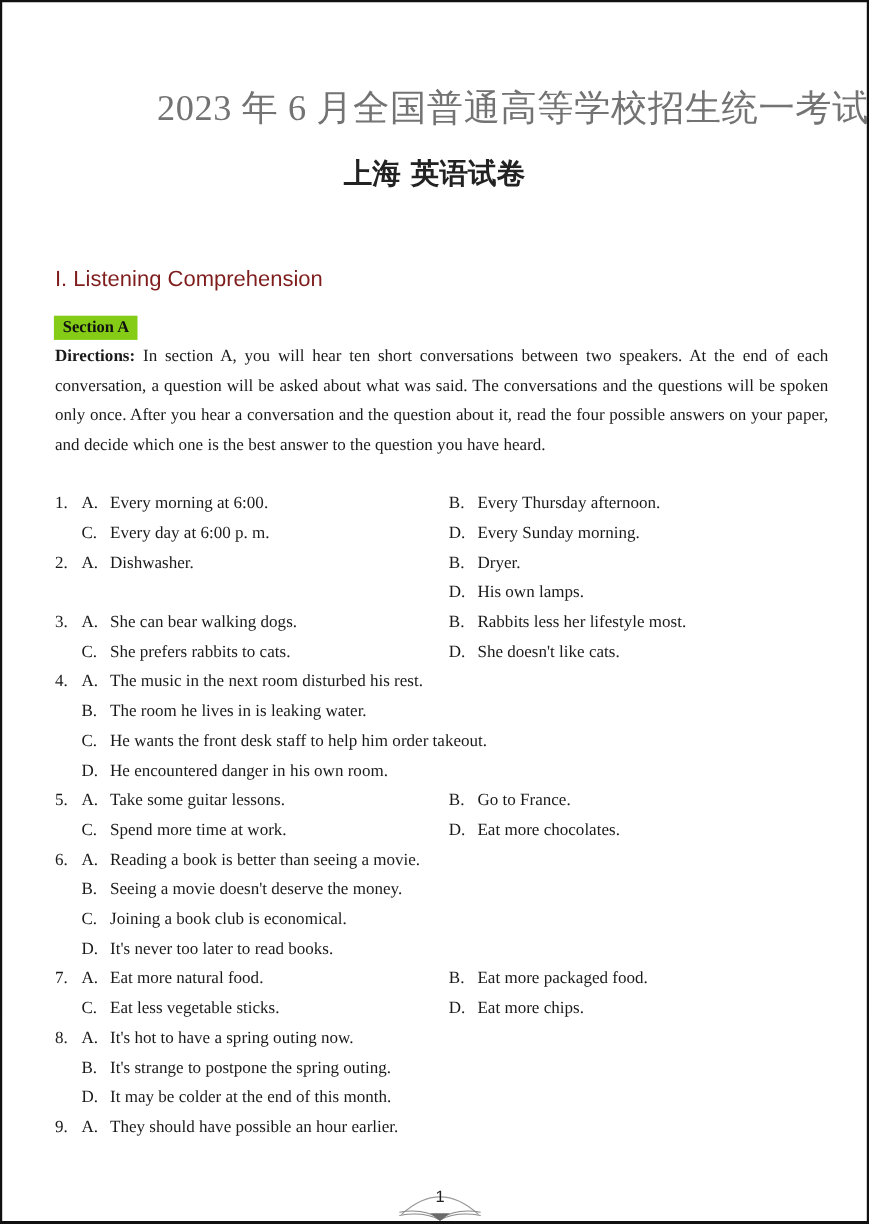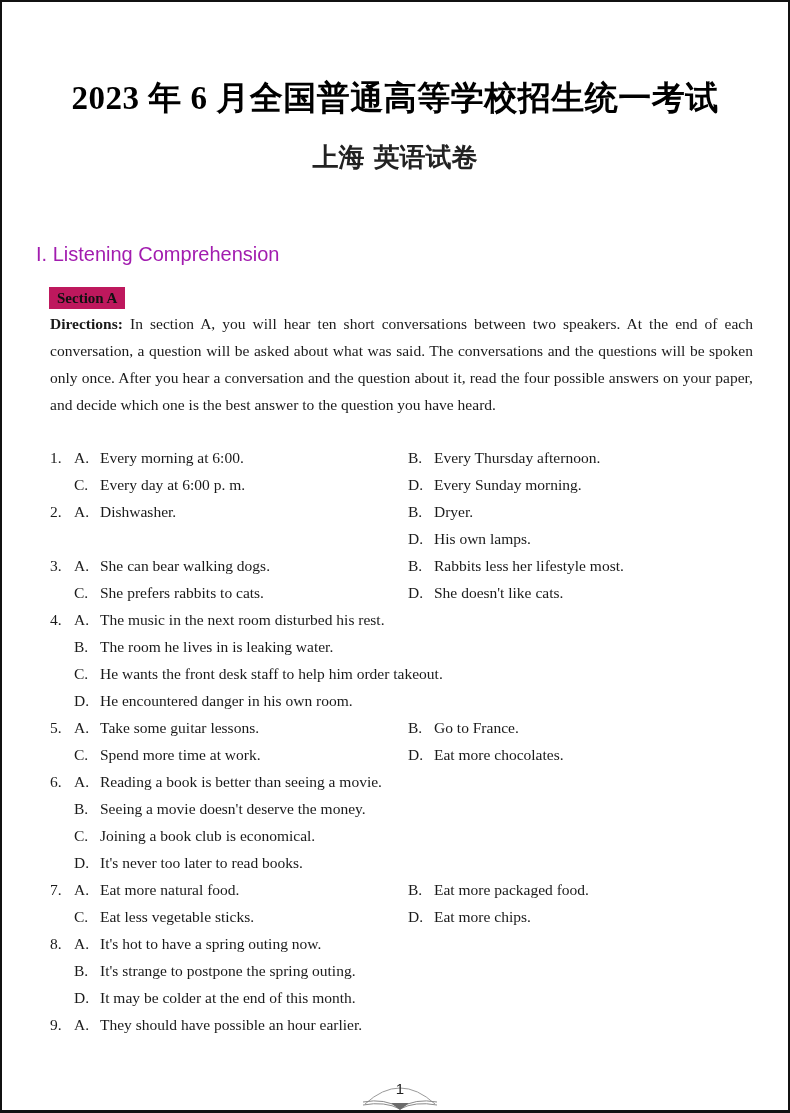--- a/index.html
+++ b/index.html
@@ -10,36 +10,36 @@
     color: #1a1a1a;
   }
   .frame {
     position: absolute; left: 0; top: 0; width: 790px; height: 1113px;
     box-sizing: border-box;
     border-left: 2px solid #111; border-top: 2px solid #111;
     border-right: 2px solid #111; border-bottom: 3px solid #111;
   }
   .title {
     position: absolute; left: 0; width: 790px; top: 76px;
-    text-align: center; font-weight: bold; font-size: 33px; letter-spacing: 0.5px;
-    font-family: "Liberation Serif", "DejaVu Serif", serif; color: #000000;
+    text-align: right; font-weight: normal; font-size: 33px; letter-spacing: 0.5px;
+    font-family: "Liberation Serif", "DejaVu Serif", serif; color: #737373;
   }
   .subtitle {
     position: absolute; left: 0; width: 790px; top: 140px;
     text-align: center; font-weight: bold; font-size: 26px; color: #222;
     font-family: "DejaVu Sans", "Liberation Sans", sans-serif;
   }
   .part-heading {
-    position: absolute; left: 36px; top: 243px;
+    position: absolute; left: 50px; top: 243px;
     font-family: "Liberation Sans", "DejaVu Sans", sans-serif;
-    font-size: 20px; color: #a21caf;
+    font-size: 20px; color: #7f1d1d;
   }
   .section-badge {
     position: absolute; left: 49px; top: 287px; height: 22px; line-height: 22px;
-    padding: 0 8px; background: #be185d; font-weight: bold; font-size: 15px; color: #111;
+    padding: 0 8px; background: #84cc16; font-weight: bold; font-size: 15px; color: #111;
   }
   .directions {
     position: absolute; left: 50px; top: 310px; width: 703px;
     font-size: 15.5px; line-height: 27px; text-align: justify; color: #1a1a1a;
   }
   .directions b { font-weight: bold; }
   .questions { position: absolute; left: 50px; top: 444px; width: 703px; }
   .row {
     position: relative; height: 27px; line-height: 27px; font-size: 15.5px; color: #1a1a1a;
   }

